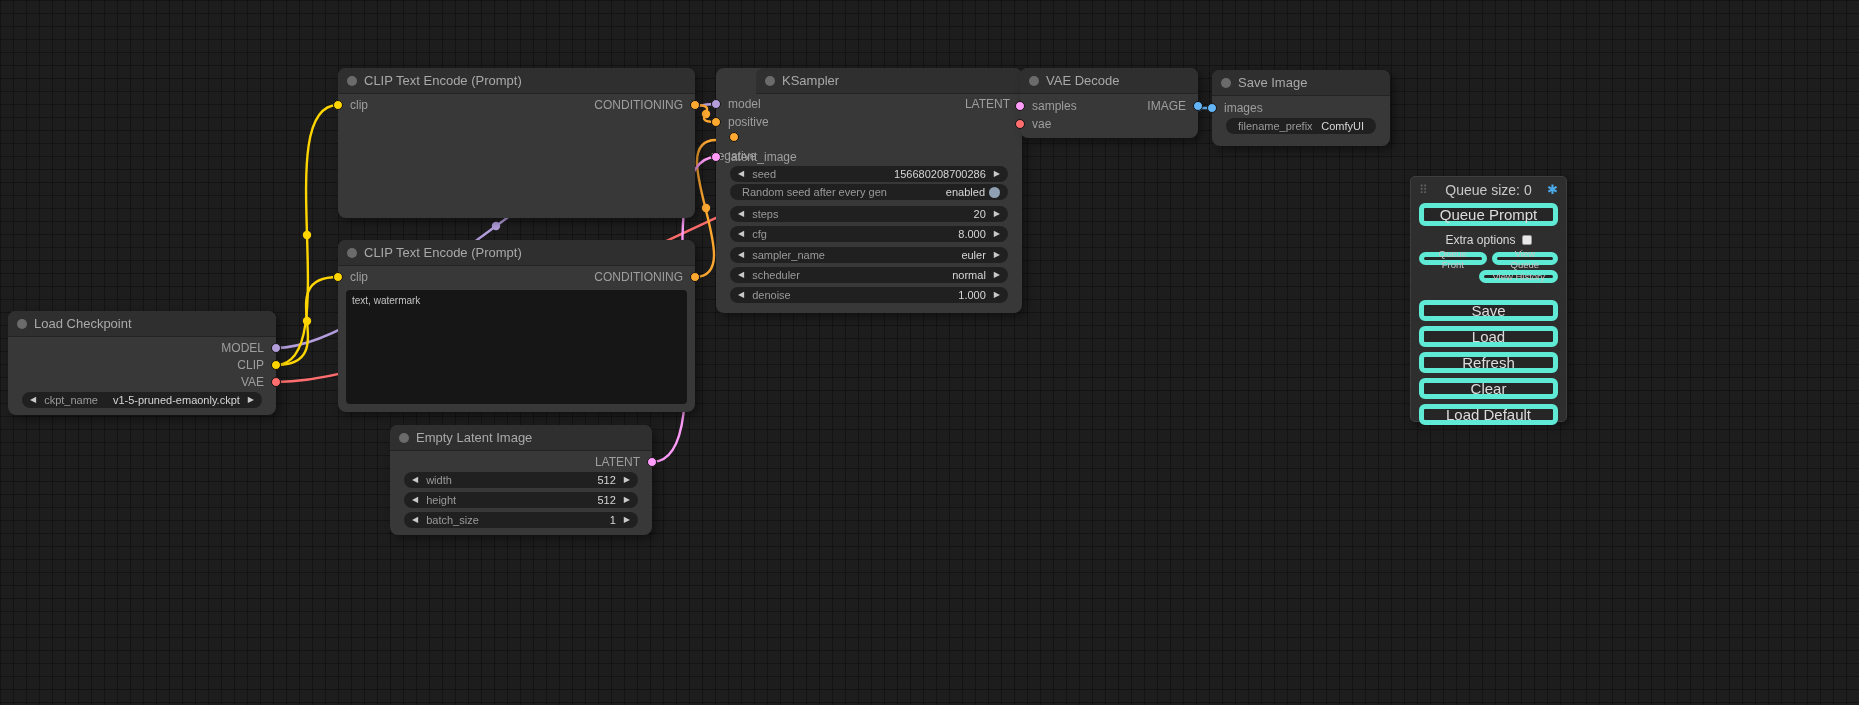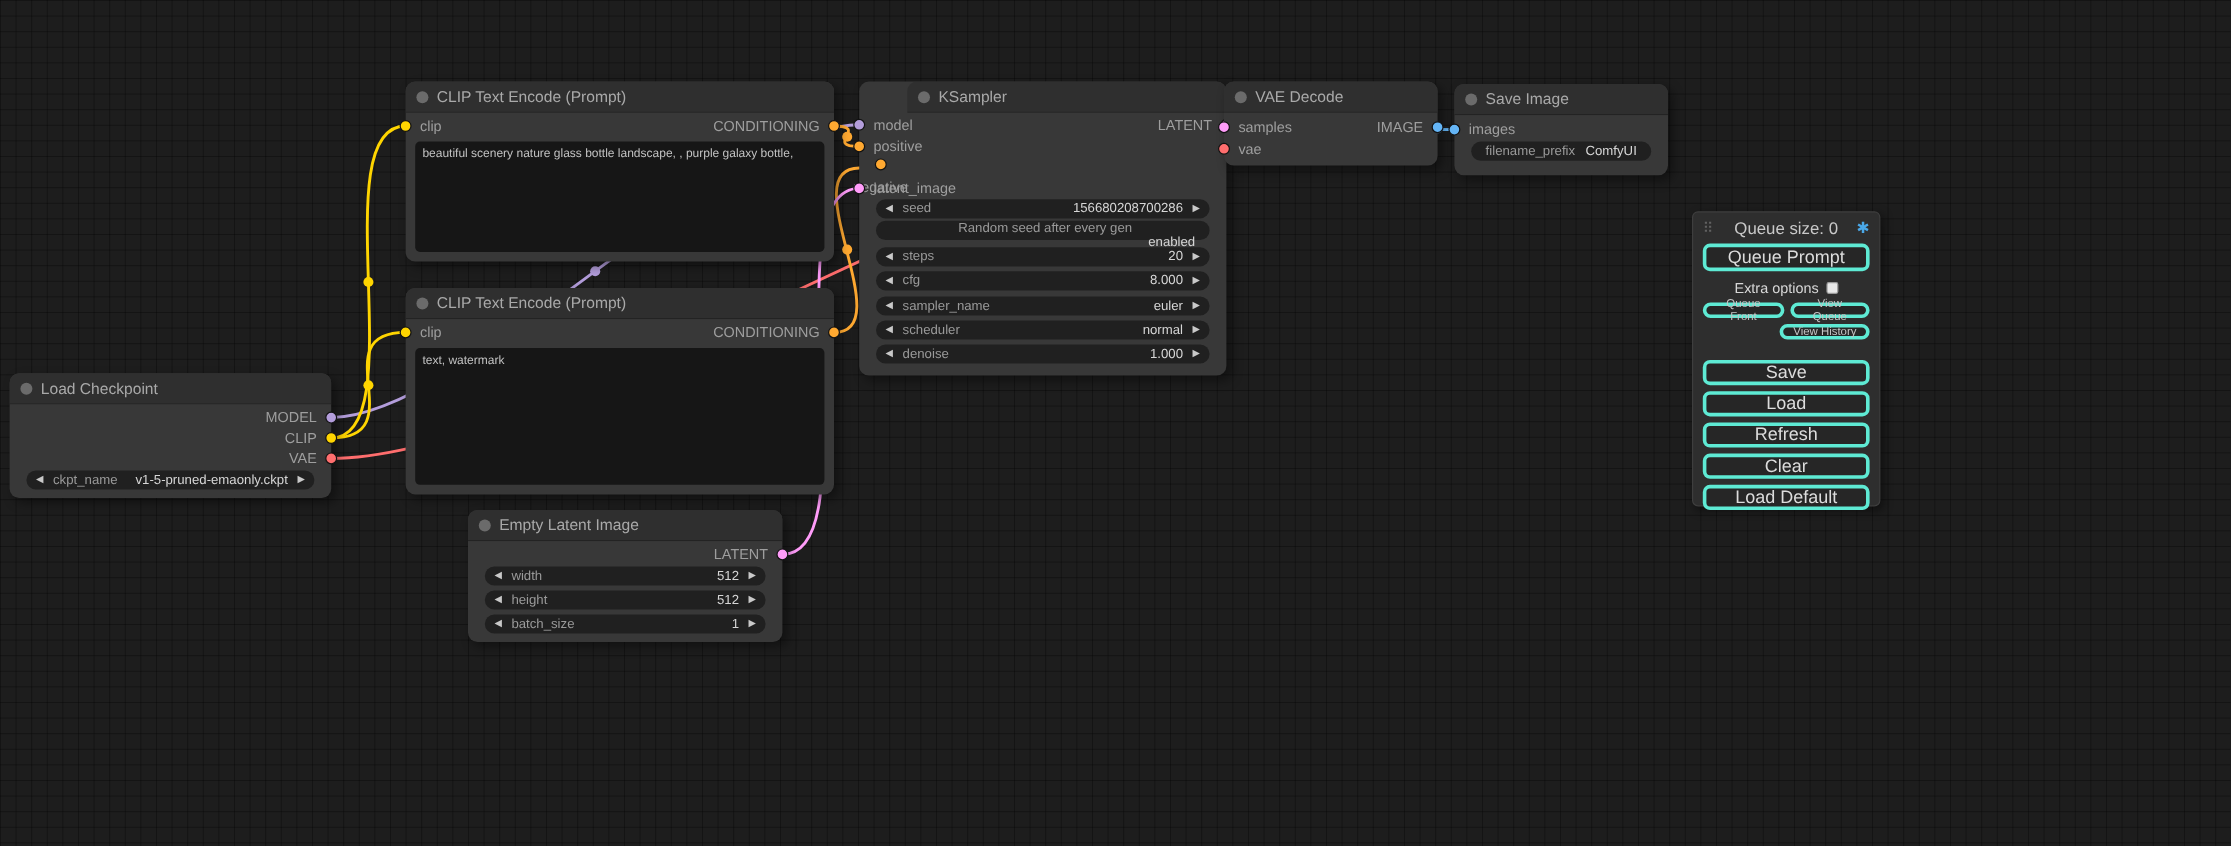--- a/index.html
+++ b/index.html
@@ -52,21 +52,21 @@
     background:#2e2e2e;border:1px solid #3e3e3e;border-radius:5px;box-sizing:border-box;
     box-shadow:3px 3px 8px rgba(0,0,0,0.45);
     display:flex;flex-direction:column;align-items:center;padding:5px 8px 8px 8px;gap:5px;
   }
   .menu-header{position:relative;width:100%;height:18px;display:flex;align-items:center;justify-content:center;}
   .drag{position:absolute;left:0;top:1px;color:#616161;font-size:12px;cursor:move;}
   .qsize{color:#c9c9c9;font-size:14px;}
   .gear{position:absolute;right:0;top:0;font-size:13px;cursor:pointer;}
   .btn{
     display:flex;align-items:center;justify-content:center;
-    background:#262626;border:3px solid #5eead4;border-radius:6px;color:#dcdcdc;
+    background:#262626;border:5px solid #5eead4;border-radius:6px;color:#dcdcdc;
     font-family:"Liberation Sans", sans-serif;cursor:pointer;box-sizing:border-box;
   }
   .btn.big{width:100%;height:21px;font-size:15px;}
   .btn.primary{height:23px;font-size:15px;margin-bottom:2px;}
   .btn.pill{height:13px;font-size:9.5px;border-radius:8px;padding:0 8px;color:#c6c6c6;}
   .extra-row{display:flex;align-items:center;justify-content:center;gap:6px;color:#d8d8d8;font-size:12px;height:15px;}
   .checkbox{width:10px;height:10px;background:#e8e8e8;border:1px solid #9a9a9a;border-radius:2px;box-sizing:border-box;}
   .small-row{display:flex;gap:5px;justify-content:flex-end;width:100%;}
   .spacer{height:7px;flex:0 0 auto;}
 </style>
@@ -127,21 +127,20 @@
       <span>CLIP Text Encode (Prompt)</span>
     </div>
     <div class="slot in" style="top:29px;">
       <span class="sdot" style="background: rgb(255, 213, 0);"></span>
       <span>clip</span>
     </div>
     <div class="slot out" style="top:29px;">
       <span class="sdot" style="background: rgb(255, 169, 49);"></span>
       <span>CONDITIONING</span>
     </div>
-    <textarea class="textbox" style="top: 50px; height: 92px;">beautiful scenery nature glass bottle landscape, , purple galaxy bottle,</textarea>
   </div>
 
   <div class="node" style="left:338px;top:240px;width:357px;height:172px;">
     <div class="ntitle">
       <span class="tdot"></span>
       <span>CLIP Text Encode (Prompt)</span>
     </div>
     <div class="slot in" style="top:29px;">
       <span class="sdot" style="background: rgb(255, 213, 0);"></span>
       <span>clip</span>
@@ -206,21 +205,21 @@
     <div class="slot out" style="top:28px;">
       <span class="sdot" style="background: rgb(255, 156, 249);"></span>
       <span>LATENT</span>
     </div>
     <div class="widget" style="top:98px;">
       <span class="arrow">◀</span>
       <span class="wlabel">seed</span>
       <span class="wvalue">156680208700286</span>
       <span class="arrow">▶</span>
     </div>
-    <div class="widget no-arrows" style="top:116px;flex-direction:column;">
+    <div class="widget no-arrows" style="top:116px;">
       <span class="wlabel">Random seed after every gen</span>
       <span class="wvalue">enabled</span>
       <span class="toggle-dot" style="background: rgb(143, 160, 178);"></span>
     </div>
     <div class="widget" style="top:138px;">
       <span class="arrow">◀</span>
       <span class="wlabel">steps</span>
       <span class="wvalue">20</span>
       <span class="arrow">▶</span>
     </div>

